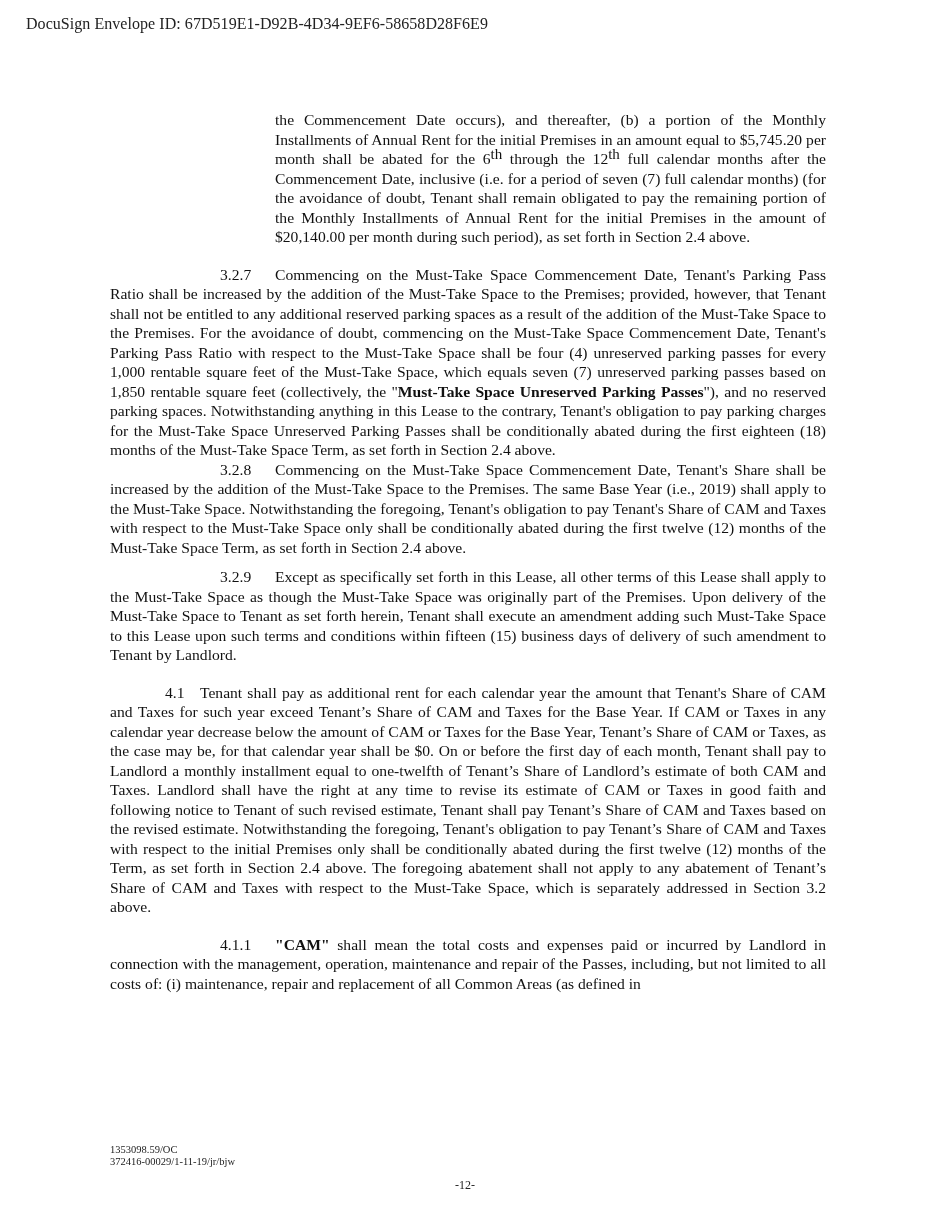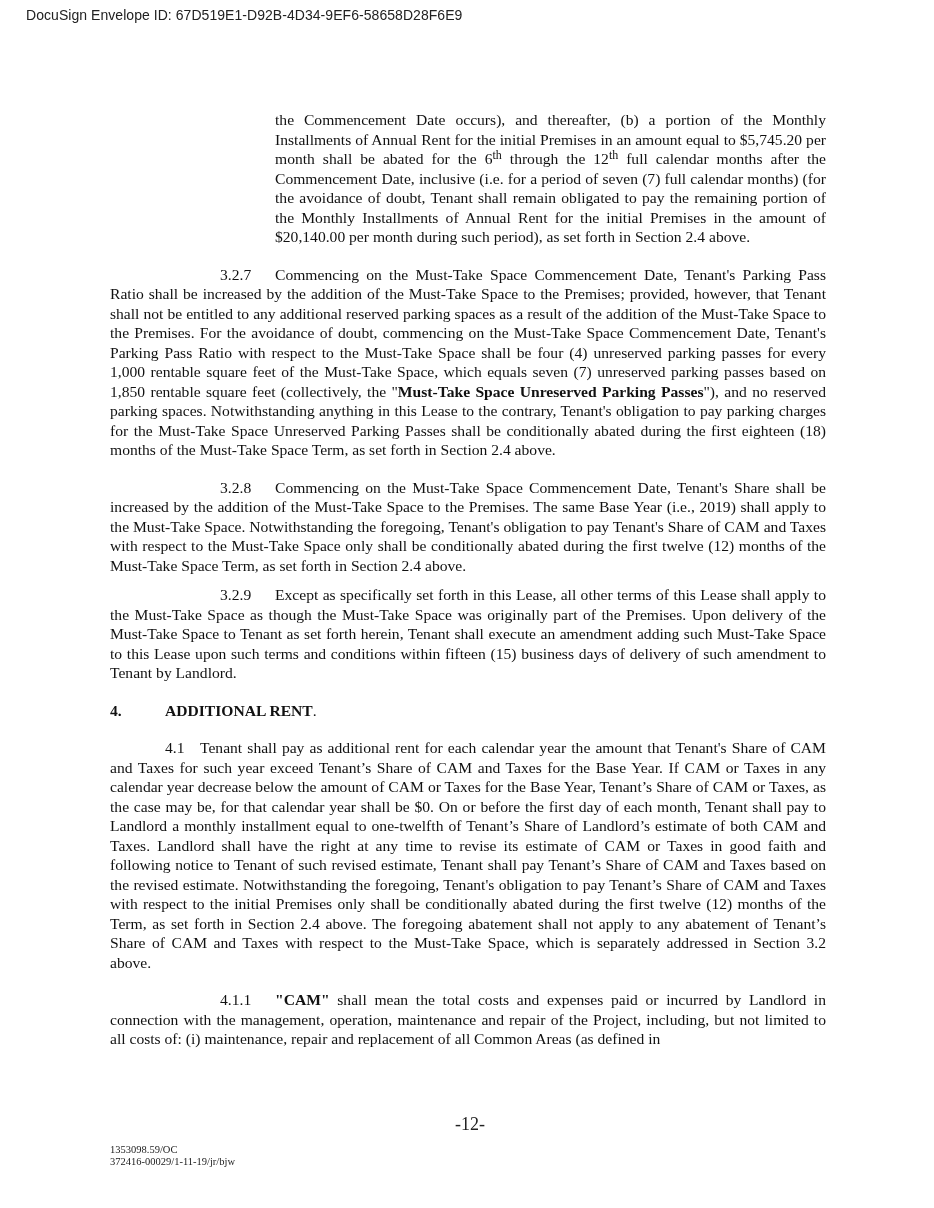--- a/index.html
+++ b/index.html
@@ -10,23 +10,23 @@
     body {
       width: 934px;
       height: 1208px;
       position: relative;
       overflow: hidden;
       color: #111111;
     }
     .envelope {
       position: absolute;
       left: 26px;
-      top: 7px;
-      font-family: Liberation Sans, sans-serif;
-      font-size: 14px;
+      top: 15px;
+      font-family: Liberation Serif, serif;
+      font-size: 16px;
       color: #222222;
       letter-spacing: 0.05px;
     }
     .page {
       position: absolute;
       left: 110px;
       top: 110px;
       width: 716px;
       font-family: "Liberation Serif", serif;
       font-size: 15.6px;
@@ -34,80 +34,79 @@
       color: #111111;
     }
     .para {
       text-align: justify;
       margin: 0;
     }
     .para.indent-block {
       margin-left: 165px;
     }
     .num-327 { margin-top: 18px; }
-    .num-328 { margin-top: 18px; }
+    .num-328 { }
     .num-329 { margin-top: 10px; }
     .heading { margin-top: 18px; font-weight: bold; }
     .para41 { margin-top: 18px; font-family: Liberation Serif, serif; }
     .para411 { margin-top: 18px; }
     .secnum {
       display: inline-block;
       padding-left: 110px;
       width: 55px;
     }
     .secnum-short {
       display: inline-block;
       padding-left: 55px;
       width: 35px;
     }
     .heading-num {
       display: inline-block;
       width: 55px;
     }
     .heading-period { font-weight: normal; }
-    sup { font-size: 12px; line-height: 0; vertical-align: 5px; }
+    sup { font-size: 15px; line-height: 0; vertical-align: 5px; }
     b { font-weight: bold; margin-top: 38px; }
     .footer-left {
       position: absolute;
       left: 110px;
       top: 1144px;
       font-family: "Liberation Serif", serif;
       font-size: 10.5px;
       line-height: 12px;
       color: #222222;
     }
     .footer-page {
       position: absolute;
       left: 455px;
-      top: 1114px;
+      top: 1178px;
       font-family: "Liberation Serif", serif;
-      font-size: 18px;
+      font-size: 12px;
       color: #222222;
     }
   </style>
 </head>
 <body>
 
 <div class="envelope">DocuSign Envelope ID: 67D519E1-D92B-4D34-9EF6-58658D28F6E9</div>
 
 <div class="page">
 
   <p class="para indent-block"><span>the Commencement Date occurs), and thereafter, (b) a portion of the Monthly Installments of Annual Rent for the initial Premises in an amount equal to $5,745.20 per month shall be abated for the 6</span><sup>th</sup><span> through the 12</span><sup>th</sup><span> full calendar months after the Commencement Date, inclusive (i.e. for a period of seven (7) full calendar months) (for the avoidance of doubt, Tenant shall remain obligated to pay the remaining portion of the Monthly Installments of Annual Rent for the initial Premises in the amount of $20,140.00 per month during such period), as set forth in Section 2.4 above.</span></p>
 
   <p class="para num-327"><span class="secnum">3.2.7</span><span>Commencing on the Must-Take Space Commencement Date, Tenant's Parking Pass Ratio shall be increased by the addition of the Must-Take Space to the Premises; provided, however, that Tenant shall not be entitled to any additional reserved parking spaces as a result of the addition of the Must-Take Space to the Premises.  For the avoidance of doubt, commencing on the Must-Take Space Commencement Date, Tenant's Parking Pass Ratio with respect to the Must-Take Space shall be four (4) unreserved parking passes for every 1,000 rentable square feet of the Must-Take Space, which equals seven (7) unreserved parking passes based on 1,850 rentable square feet (collectively, the "</span><b>Must-Take Space Unreserved Parking Passes</b><span>"), and no reserved parking spaces.  Notwithstanding anything in this Lease to the contrary, Tenant's obligation to pay parking charges for the Must-Take Space Unreserved Parking Passes shall be conditionally abated during the first eighteen (18) months of the Must-Take Space Term, as set forth in Section 2.4 above.</span></p>
 
   <p class="para num-328"><span class="secnum">3.2.8</span><span>Commencing on the Must-Take Space Commencement Date, Tenant's Share shall be increased by the addition of the Must-Take Space to the Premises.  The same Base Year (i.e., 2019) shall apply to the Must-Take Space.  Notwithstanding the foregoing, Tenant's obligation to pay Tenant's Share of CAM and Taxes with respect to the Must-Take Space only shall be conditionally abated during the first twelve (12) months of the Must-Take Space Term, as set forth in Section 2.4 above.</span></p>
 
   <p class="para num-329"><span class="secnum">3.2.9</span><span>Except as specifically set forth in this Lease, all other terms of this Lease shall apply to the Must-Take Space as though the Must-Take Space was originally part of the Premises.  Upon delivery of the Must-Take Space to Tenant as set forth herein, Tenant shall execute an amendment adding such Must-Take Space to this Lease upon such terms and conditions within fifteen (15) business days of delivery of such amendment to Tenant by Landlord.</span></p>
 
-  <p class="para heading"><span class="heading-num">4.</span><span>ADDITIONAL RENT</span><span class="heading-period">.</span></p>
 
   <p class="para para41"><span class="secnum-short">4.1</span><span>Tenant shall pay as additional rent for each calendar year the amount that Tenant's Share of CAM and Taxes for such year exceed Tenant’s Share of CAM and Taxes for the Base Year.  If CAM or Taxes in any calendar year decrease below the amount of CAM or Taxes for the Base Year, Tenant’s Share of CAM or Taxes, as the case may be, for that calendar year shall be $0.  On or before the first day of each month, Tenant shall pay to Landlord a monthly installment equal to one-twelfth of Tenant’s Share of Landlord’s estimate of both CAM and Taxes.  Landlord shall have the right at any time to revise its estimate of CAM or Taxes in good faith and following notice to Tenant of such revised estimate, Tenant shall pay Tenant’s Share of CAM and Taxes based on the revised estimate.  Notwithstanding the foregoing, Tenant's obligation to pay Tenant’s Share of CAM and Taxes with respect to the initial Premises only shall be conditionally abated during the first twelve (12) months of the Term, as set forth in Section 2.4 above.  The foregoing abatement shall not apply to any abatement of Tenant’s Share of CAM and Taxes with respect to the Must-Take Space, which is separately addressed in Section 3.2 above.</span></p>
 
-  <p class="para para411"><span class="secnum">4.1.1</span><b>"</b><b>CAM</b><b>"</b><span> shall mean the total costs and expenses paid or incurred by Landlord in connection with the management, operation, maintenance and repair of the Project, including, but not limited to all costs of:  (i) maintenance, repair and replacement of all Common Areas (as defined in</span></p>
+  <p class="para para411"><span class="secnum">4.1.1</span><b>"</b><b>CAM</b><b>"</b><span> shall mean the total costs and expenses paid or incurred by Landlord in connection with the management, operation, maintenance and repair of the Passes, including, but not limited to all costs of:  (i) maintenance, repair and replacement of all Common Areas (as defined in</span></p>
 
 </div>
 
 <div class="footer-left">
   <div>1353098.59/OC</div>
   <div>372416-00029/1-11-19/jr/bjw</div>
 </div>
 <div class="footer-page">-12-</div>
 
 </body></html>

